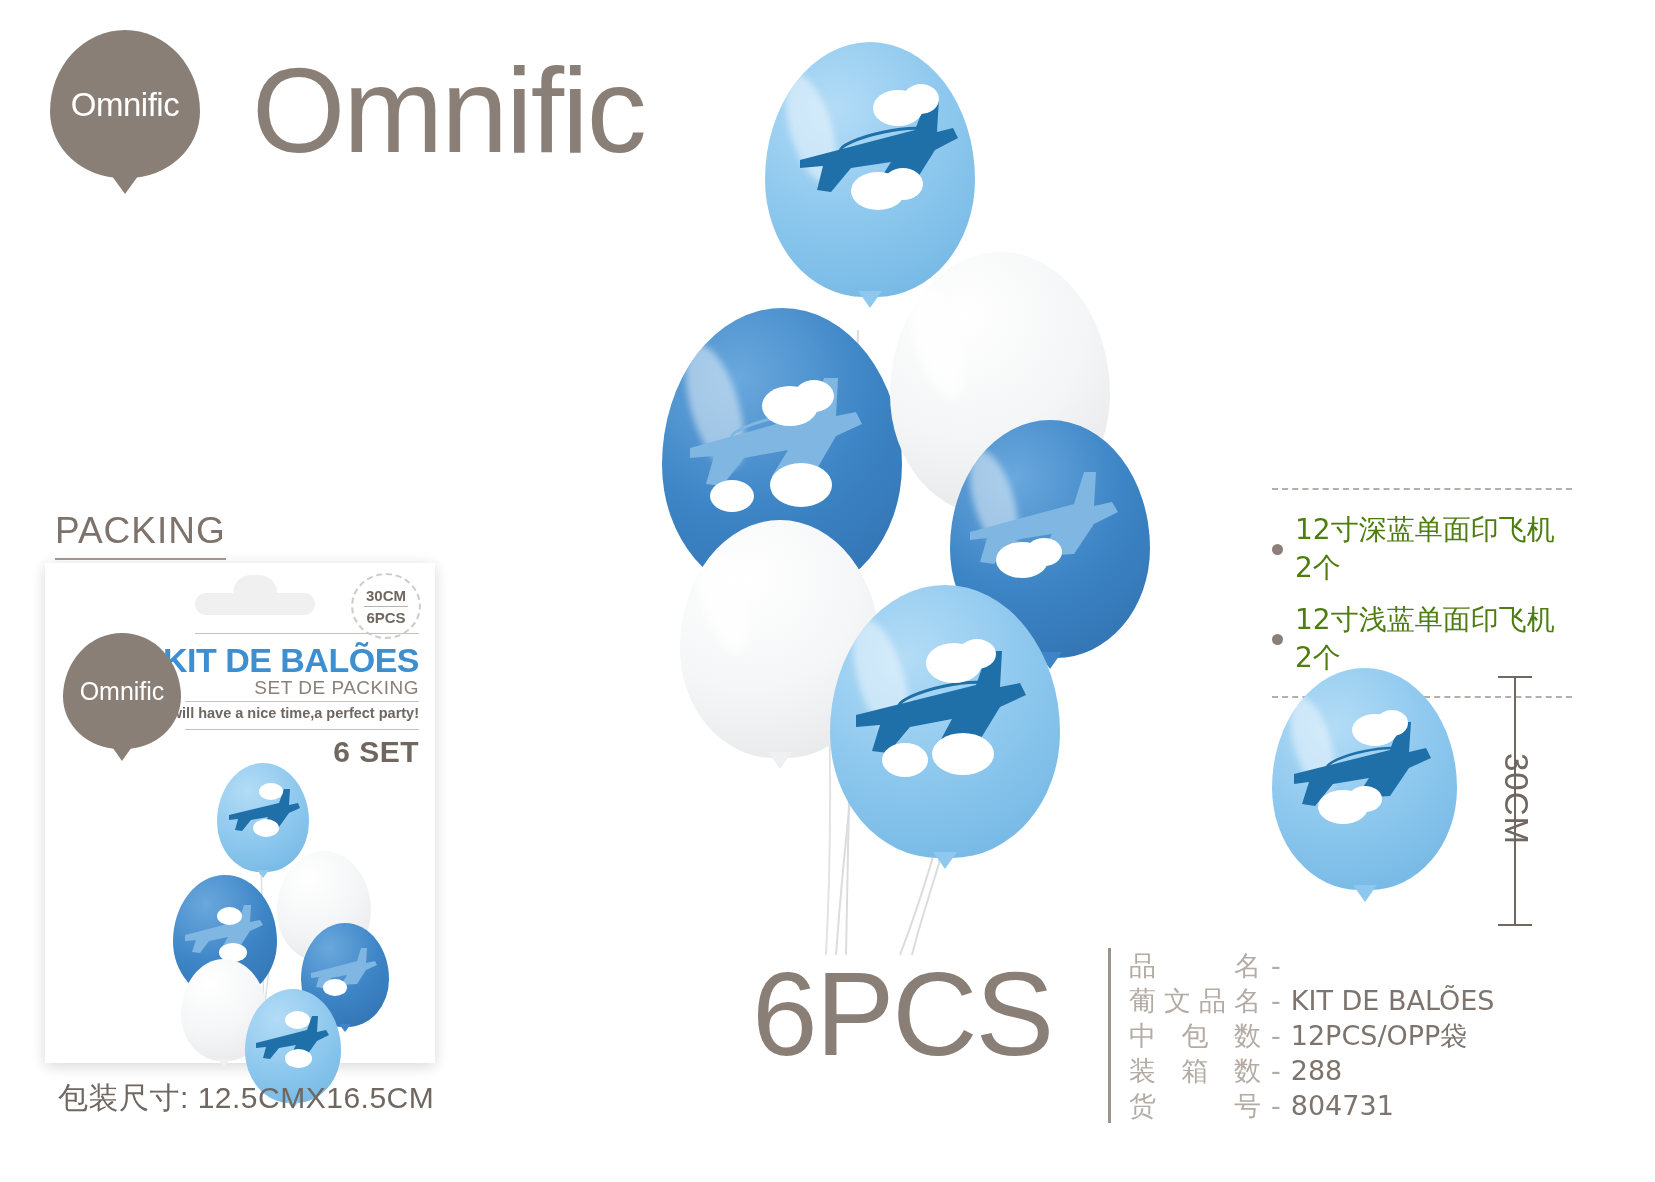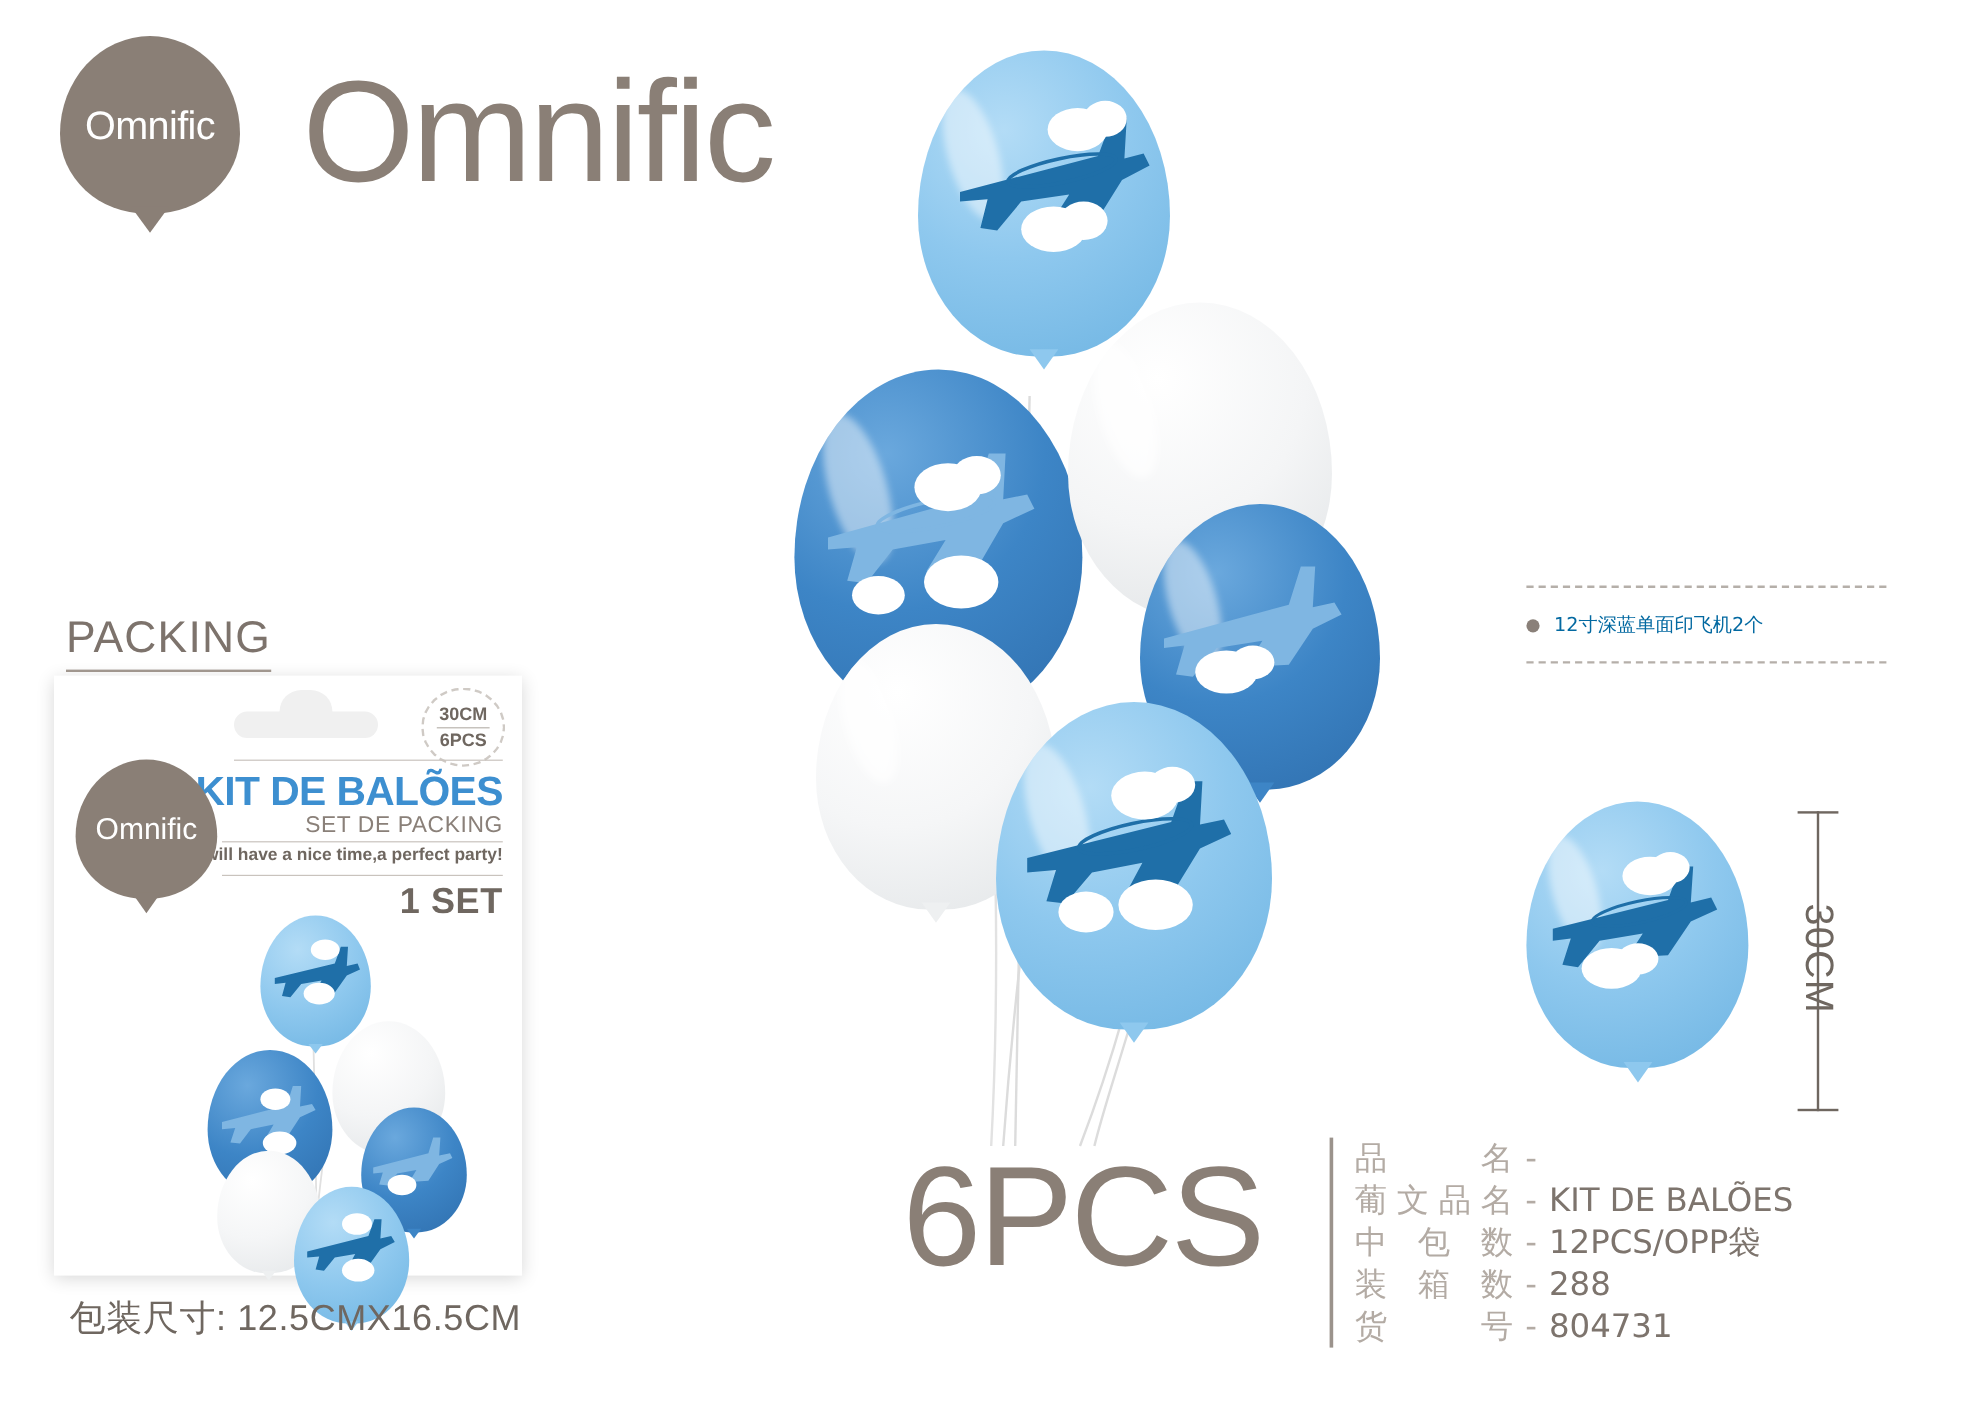--- a/index.html
+++ b/index.html
@@ -113,21 +113,21 @@
     font-size:10px;
   }
   .cloud{position:absolute;background:#fff;border-radius:50%;}
 
   
   #spec-list{left:1272px;top:488px;width:300px;}
   .dash-rule{height:0;border-top:2px dashed #b5afa9;}
   #spec-list ul{list-style:none;margin:0;padding:14px 0 12px 0;}
   #spec-list li{
     display:flex;align-items:center;gap:12px;
-    font-size:16px;color:#0369a1;padding:7px 0;
+    font-size:28px;color:#4d7c0f;padding:7px 0;
     font-family:"DejaVu Sans","Liberation Sans",sans-serif;
   }
   #spec-list li .dot{
     width:11px;height:11px;border-radius:50%;background:#8a8079;flex:0 0 auto;
   }
 
   
   #dim-30cm{left:1462px;top:676px;width:70px;height:250px;}
   #dim-30cm .vline{position:absolute;left:52px;top:0;width:2px;height:250px;background:#6f6760;}
   #dim-30cm .cap{position:absolute;left:36px;width:34px;height:2px;background:#6f6760;}
@@ -267,21 +267,21 @@
     <span class="sep"></span>
     <span>6PCS</span>
   </div>
 
   <div class="card-rule" style="left:150px;top:70px;width:224px;"></div>
   <div id="card-title">KIT DE BALÕES</div>
   <div id="card-subtitle">SET DE PACKING</div>
   <div class="card-rule" style="left:140px;top:138px;width:234px;"></div>
   <div id="card-tagline">You will have a nice time,a perfect party!</div>
   <div class="card-rule" style="left:140px;top:166px;width:234px;"></div>
-  <div id="card-oneset">1 SET</div>
+  <div id="card-oneset">6 SET</div>
 
   <div class="card-logo">
     <div class="body"></div>
       <div class="knot"></div>
     <div class="txt">Omnific</div>
   </div>
 
   <div class="abs" style="left:120px;top:200px;width:260px;height:290px;">
     <svg width="260" height="290" style="position:absolute;left:0;top:0;">
       <path d="M108 176 C 102 220, 98 255, 96 288" stroke="#e0e0e0" fill="none" stroke-width="1.5"></path>
@@ -348,20 +348,24 @@
 
 <div class="abs" id="packing-dims">包装尺寸: 12.5CMX16.5CM</div>
 
 <div class="abs" id="spec-list">
   <div class="dash-rule"></div>
   <ul>
     <li>
       <span class="dot"></span>
       <span>12寸深蓝单面印飞机2个</span>
     </li>
+    <li>
+      <span class="dot"></span>
+      <span>12寸浅蓝单面印飞机2个</span>
+    </li>
   </ul>
   <div class="dash-rule"></div>
 </div>
 
 <div class="balloon abs" style="left:1272px;top:668px;width:185px;height:252px;color:#8ec8ee;">
   <div class="skin" style="background:radial-gradient(circle at 34% 26%, #b3dcf6 0%, #8ec8ee 46%, #6eb4e2 100%);">
     <div class="gloss"></div>
     <svg viewBox="0 0 185 222" width="185" height="222" style="position:absolute;left:0;top:0;">
       <g fill="#1f6fa8">
         <path d="M22 106 L118 82 L128 54 L139 54 L137 84 L154 80 L159 90 L137 100 L118 128 L84 130 L97 110 L61 116 L43 138 L30 136 L37 114 L22 116 Z"></path>

